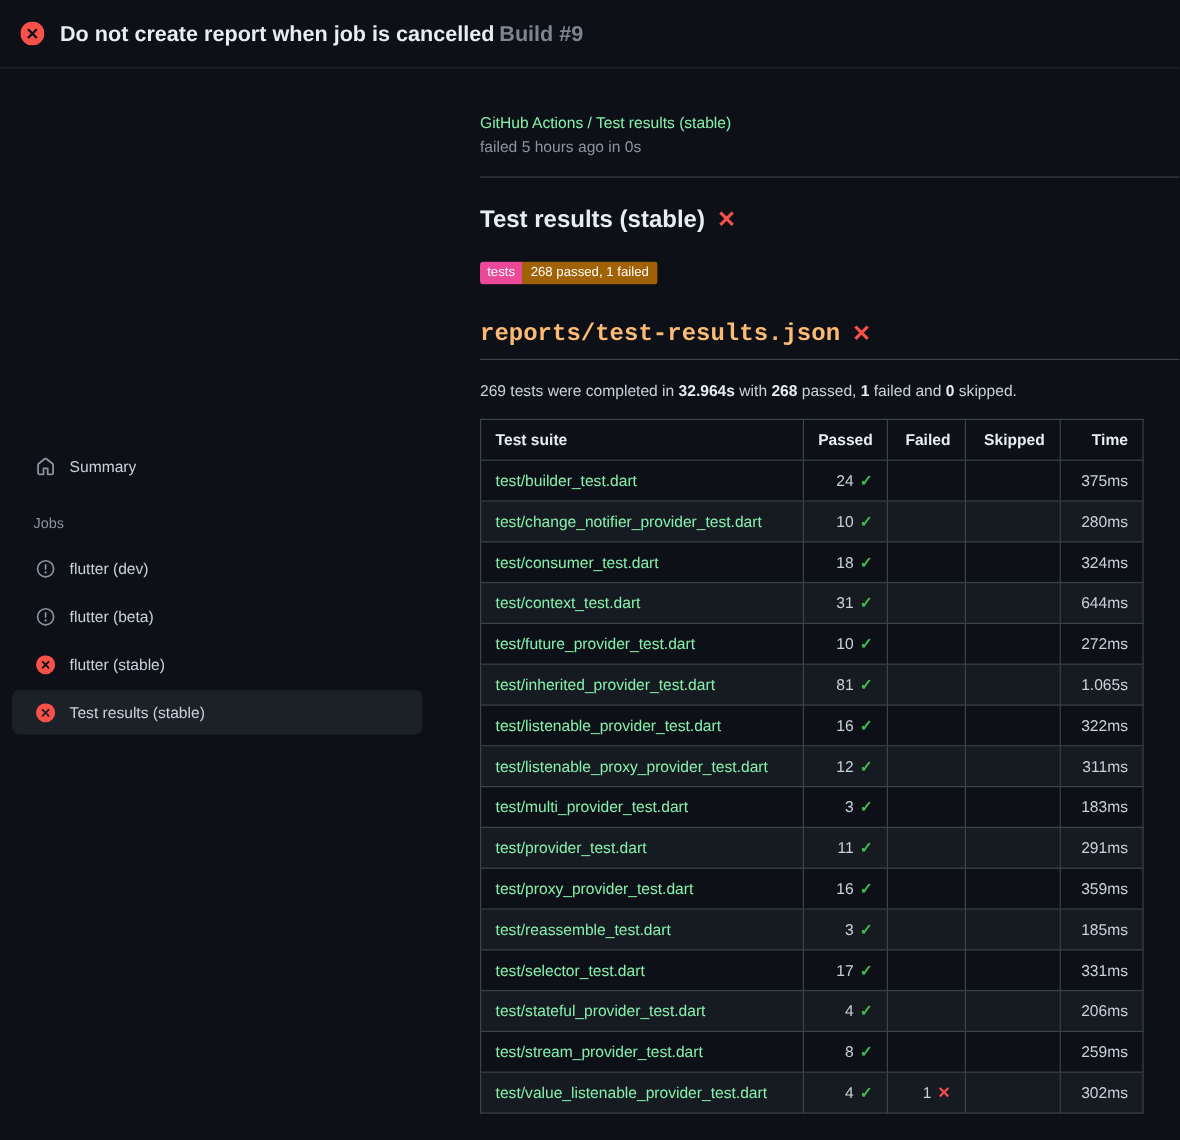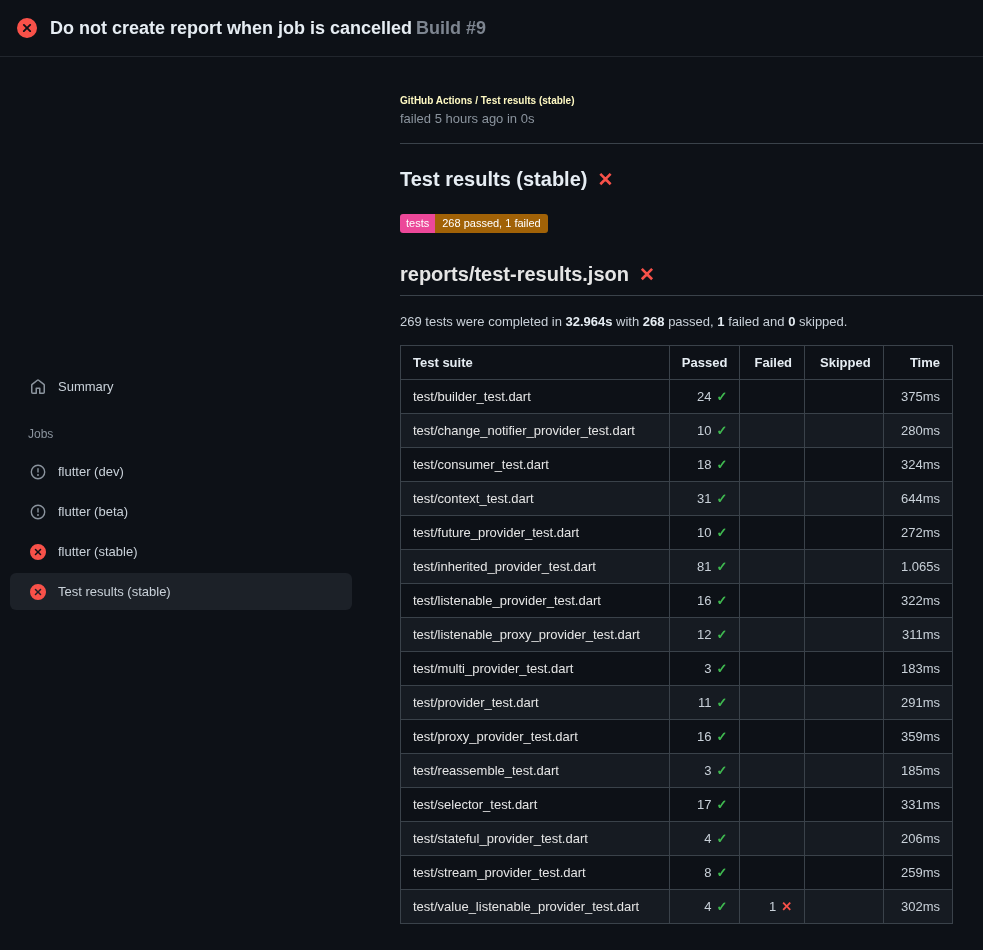--- a/index.html
+++ b/index.html
@@ -38,21 +38,21 @@
     cursor: pointer;
   }
   .sidebar-item.selected { background: #1c2128; }
   .icon-wrap { display: flex; flex: none; }
   .icon-wrap svg { width: 16px; height: 16px; display: block; }
   .jobs-heading { color: #8b949e; font-size: 12px; margin: 22px 0 12px 18px; }
   .job-list .sidebar-item { margin-bottom: 3px; }
 
   
   .main { flex: 1; min-width: 0; padding: 38px 0 0 16px; }
-  .breadcrumb { font-size: 10px; font-weight: 700; color: #fef9c3; }
+  .breadcrumb { font-size: 13px; font-weight: 400; color: #86efac; }
   .meta { font-size: 13px; color: #8b949e; margin-top: 5px; }
   .divider { border-bottom: 1px solid #3a424a; margin-top: 17px; }
 
   .section-title {
     display: flex; align-items: center; gap: 10px;
     margin-top: 24px; font-size: 20px; font-weight: 700; color: #e6edf3;
   }
   .x-mark { color: #f85149; font-weight: 700; font-size: 19px; line-height: 1; }
 
   .badge-row { margin-top: 22px; }
@@ -62,32 +62,32 @@
   }
   .badge-label { background: #ec4899; padding: 3px 6px; }
   .badge-value { background: #a16207; padding: 3px 7px; }
 
   .report-heading {
     display: flex; align-items: center; gap: 10px;
     margin-top: 30px; padding-bottom: 9px;
     border-bottom: 1px solid #3a424a;
     font-size: 20px; font-weight: 700;
   }
-  .report-heading a { color: #e5e5e5; }
+  .report-heading a { color: #fdba74; font-family: Liberation Mono, monospace; }
 
   .summary-line { font-size: 13px; margin-top: 18px; color: #c9d1d9; }
   .summary-line strong { color: #e6edf3; }
 
   
   table { border-collapse: collapse; margin-top: 16px; width: 553px; font-size: 13px; }
   th, td { border: 1px solid #3a424a; padding: 7px 12px; height: 34px; }
   thead th { font-weight: 700; color: #e6edf3; text-align: left; }
   th.num, td.num { text-align: right; }
   tbody tr:nth-child(even) { background: #161b22; }
-  td a { color: #e5e5e5; }
+  td a { color: #86efac; }
   .w-suite { width: 271px; }
   .w-passed { width: 68px; padding-left: 12px; }
   .w-failed { width: 65px; }
   .w-skipped { width: 79px; }
   .w-time { width: 70px; }
   .check { color: #3fb950; font-weight: 700; margin-left: 5px; }
   .cross { color: #f85149; font-weight: 700; margin-left: 5px; }
 </style>
 </head>
 <body>

